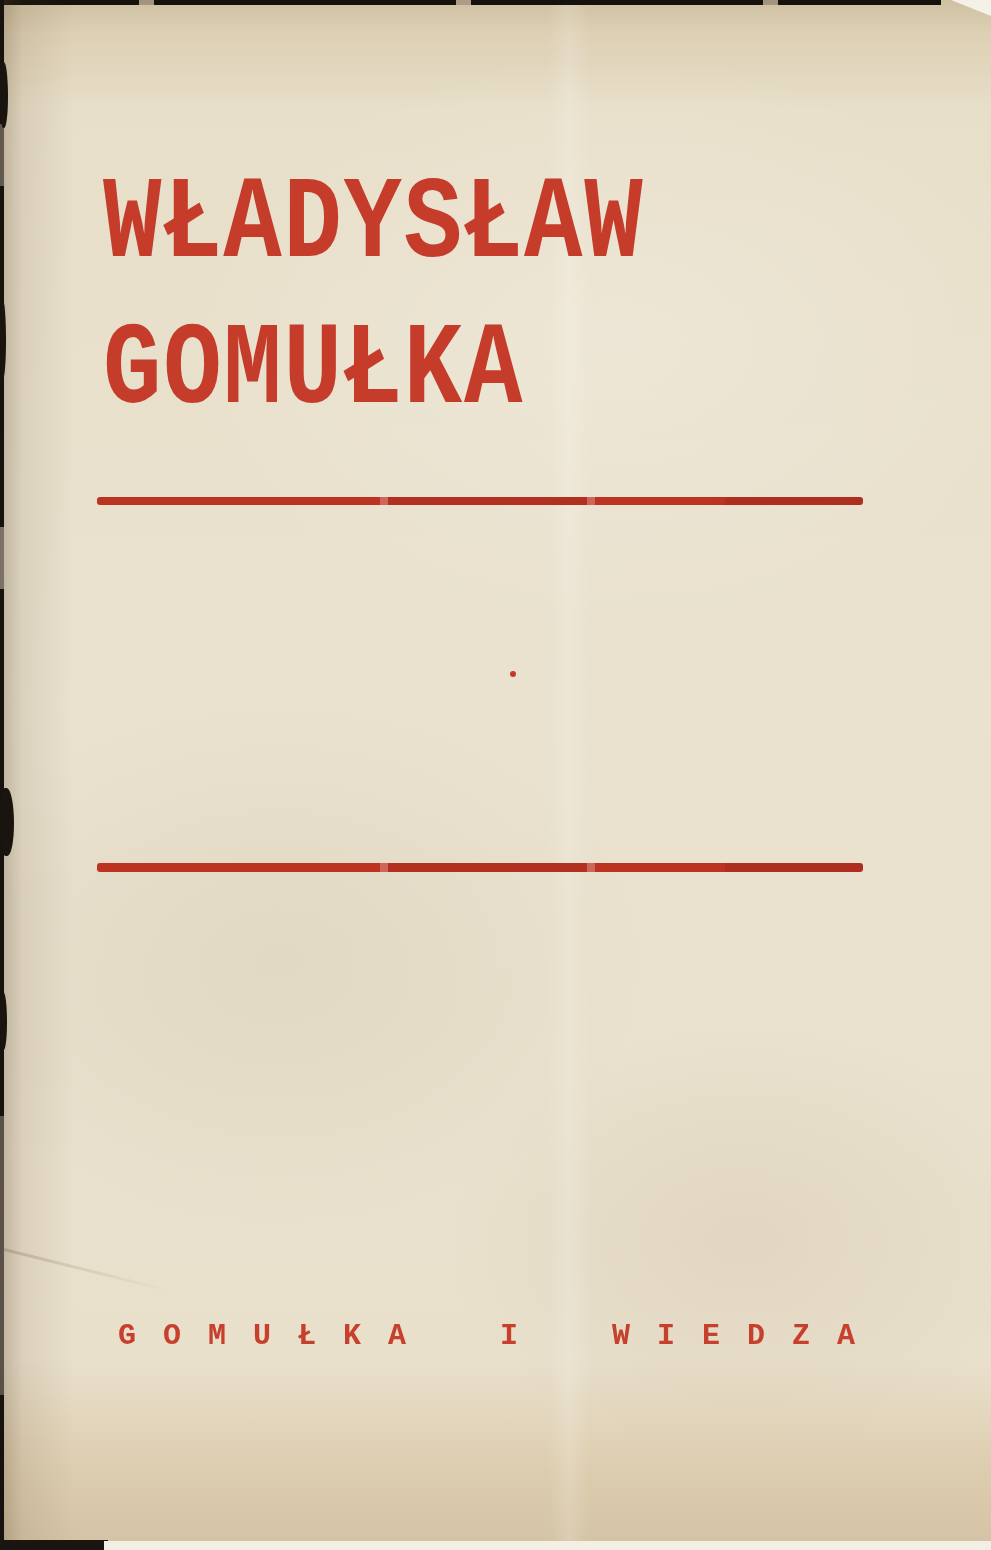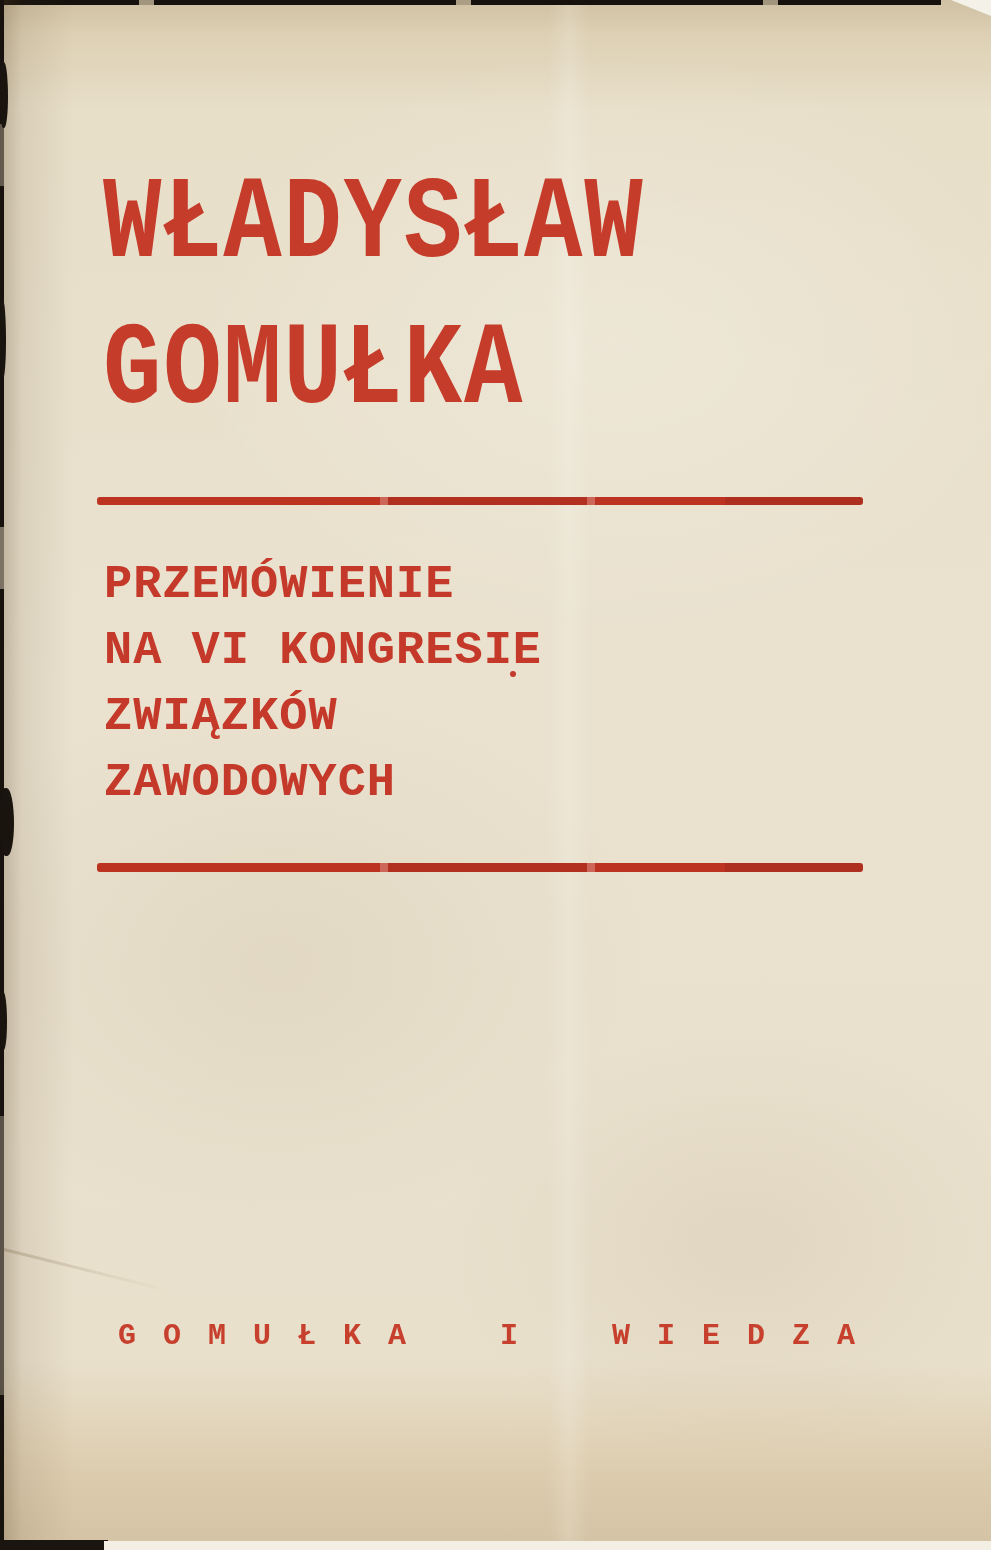--- a/index.html
+++ b/index.html
@@ -130,24 +130,20 @@
   <div class="spine-blob blob-4"></div>
   <div class="crease"></div>
   <div class="edge-bottom-dark"></div>
   <div class="edge-bottom-light"></div>
 
   <h1 class="author">WŁADYSŁAW
 GOMUŁKA</h1>
 
   <div class="rule rule-top"></div>
 
-  <h2 class="subtitle">PRZEMÓWIENIE
-NA VI KONGRESIE
-ZWIĄZKÓW
-ZAWODOWYCH</h2>
 
   <span class="stray-dot"></span>
 
   <div class="rule rule-bottom"></div>
 
   <p class="publisher">GOMUŁKA I WIEDZA</p>
 
 </div>
 
 </body></html>

